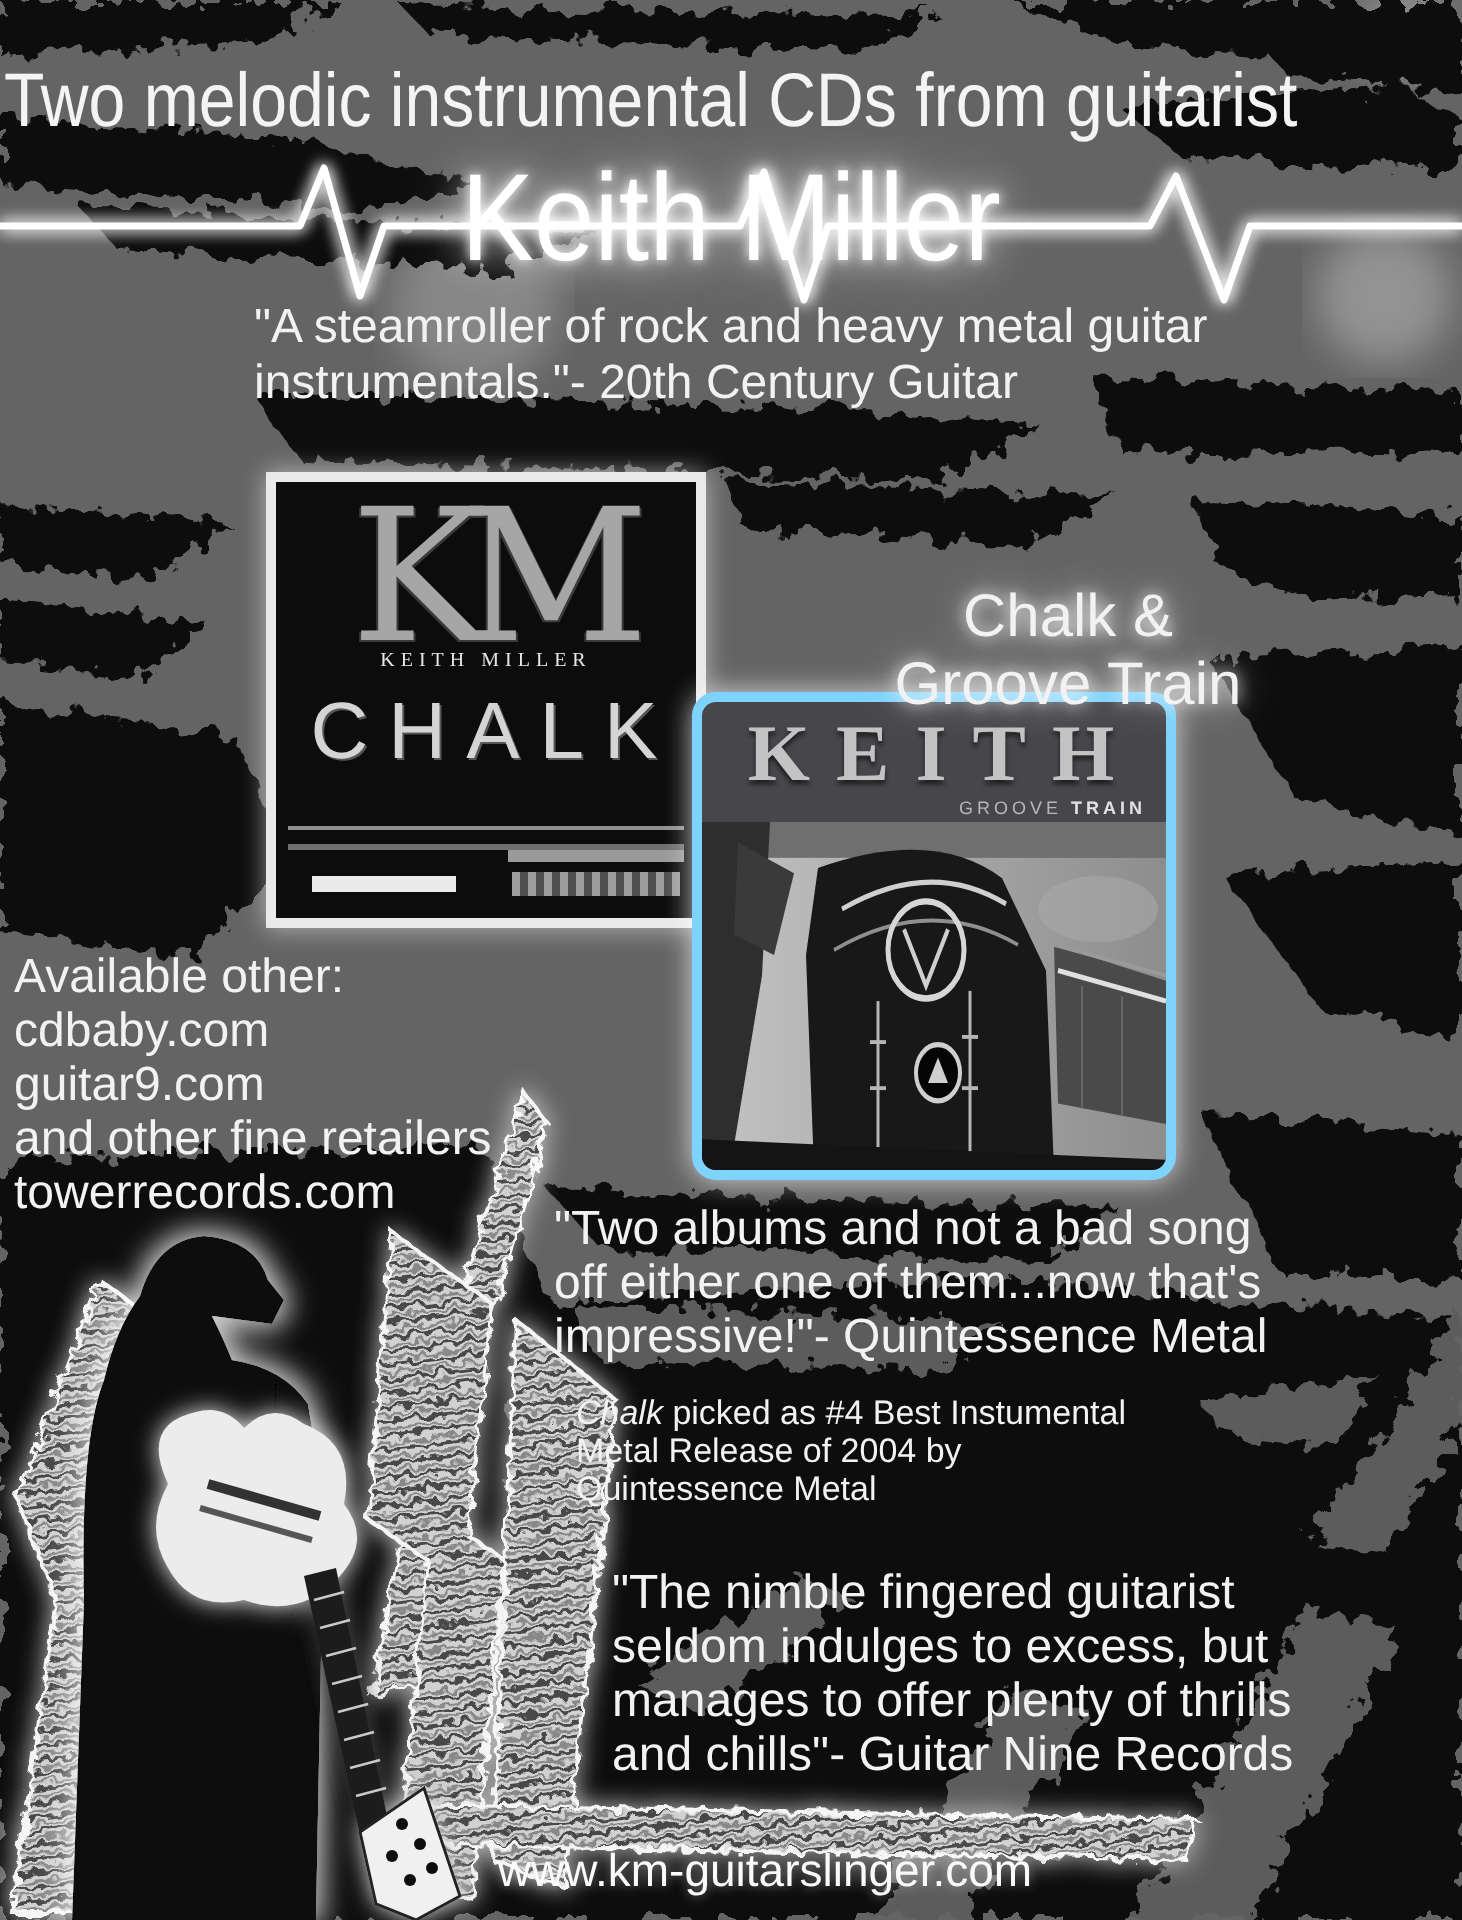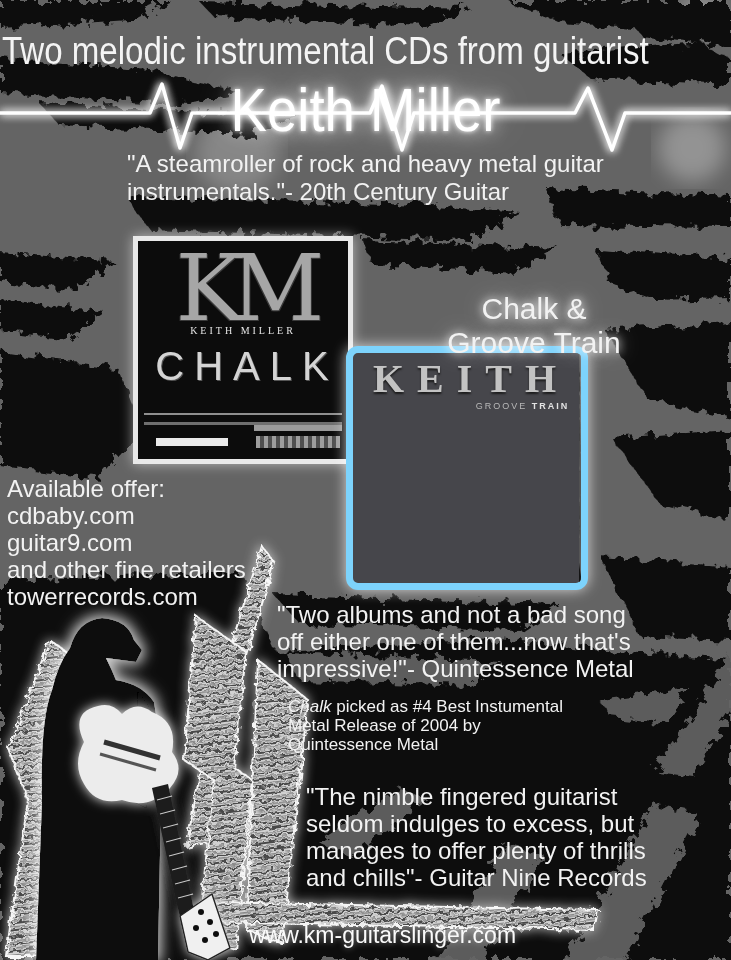--- a/index.html
+++ b/index.html
@@ -35,22 +35,22 @@
     text-shadow:1px 1px 0 #555;}
   .cl1{position:absolute;left:6px;right:6px;bottom:44px;height:2px;background:#8f8f8f;}
   .cl2{position:absolute;left:6px;right:6px;bottom:34px;height:3px;background:#6f6f6f;}
   .cl2b{position:absolute;left:55%;right:6px;bottom:28px;height:6px;background:#9a9a9a;}
   .cl3{position:absolute;left:18px;bottom:13px;width:72px;height:8px;background:#eaeaea;}
   .cl4{position:absolute;left:56%;right:8px;bottom:11px;height:12px;
     background:repeating-linear-gradient(90deg,#9d9d9d 0 4px,#4f4f4f 4px 8px);}
 
   
   .groove-cover{position:absolute;left:346px;top:346px;width:242px;height:244px;box-sizing:border-box;
-    background:#46464b;border:7px solid #7dd3fc;border-radius:12px;overflow:hidden;
-    box-shadow:0 0 14px rgba(255,255,255,.75);display:flex;flex-direction:row;}
+    background:#46464b;border:5px solid #7dd3fc;border-radius:12px;overflow:hidden;
+    box-shadow:0 0 14px rgba(255,255,255,.75);display:flex;flex-direction:column;}
   .groove-text{padding:6px 10px 2px 10px;}
   .groove-a1,.groove-a2{font-family:"Liberation Serif","DejaVu Serif",serif;font-weight:bold;
     text-align:center;color:#c3c3c3;text-shadow:0 2px 2px #1c1c1c;}
   .groove-a1{font-size:40px;letter-spacing:13px;line-height:1.0;padding-left:10px;}
   .groove-a2{font-size:38px;letter-spacing:9px;line-height:1.05;padding-left:6px;}
   .groove-sub{text-align:right;font-size:9px;letter-spacing:2px;color:#b8b8b8;margin-top:2px;}
   .groove-sub b{color:#e2e2e2;}
   .train-photo{flex:1;width:100%;display:block;}
 </style>
 </head>
@@ -250,21 +250,21 @@
     <div>"A steamroller of rock and heavy metal guitar</div>
     <div>instrumentals."- 20th Century Guitar</div>
   </div>
 
   <div class="txt albums-banner">
     <div>Chalk &amp;</div>
     <div>Groove Train</div>
   </div>
 
   <div class="txt avail">
-    <div>Available offer:</div>
+    <div>Available other:</div>
     <div>cdbaby.com</div>
     <div>guitar9.com</div>
     <div>and other fine retailers</div>
     <div>towerrecords.com</div>
   </div>
 
   <div class="txt q2">
     <div>"Two albums and not a bad song</div>
     <div>off either one of them...now that's</div>
     <div>impressive!"- Quintessence Metal</div>

